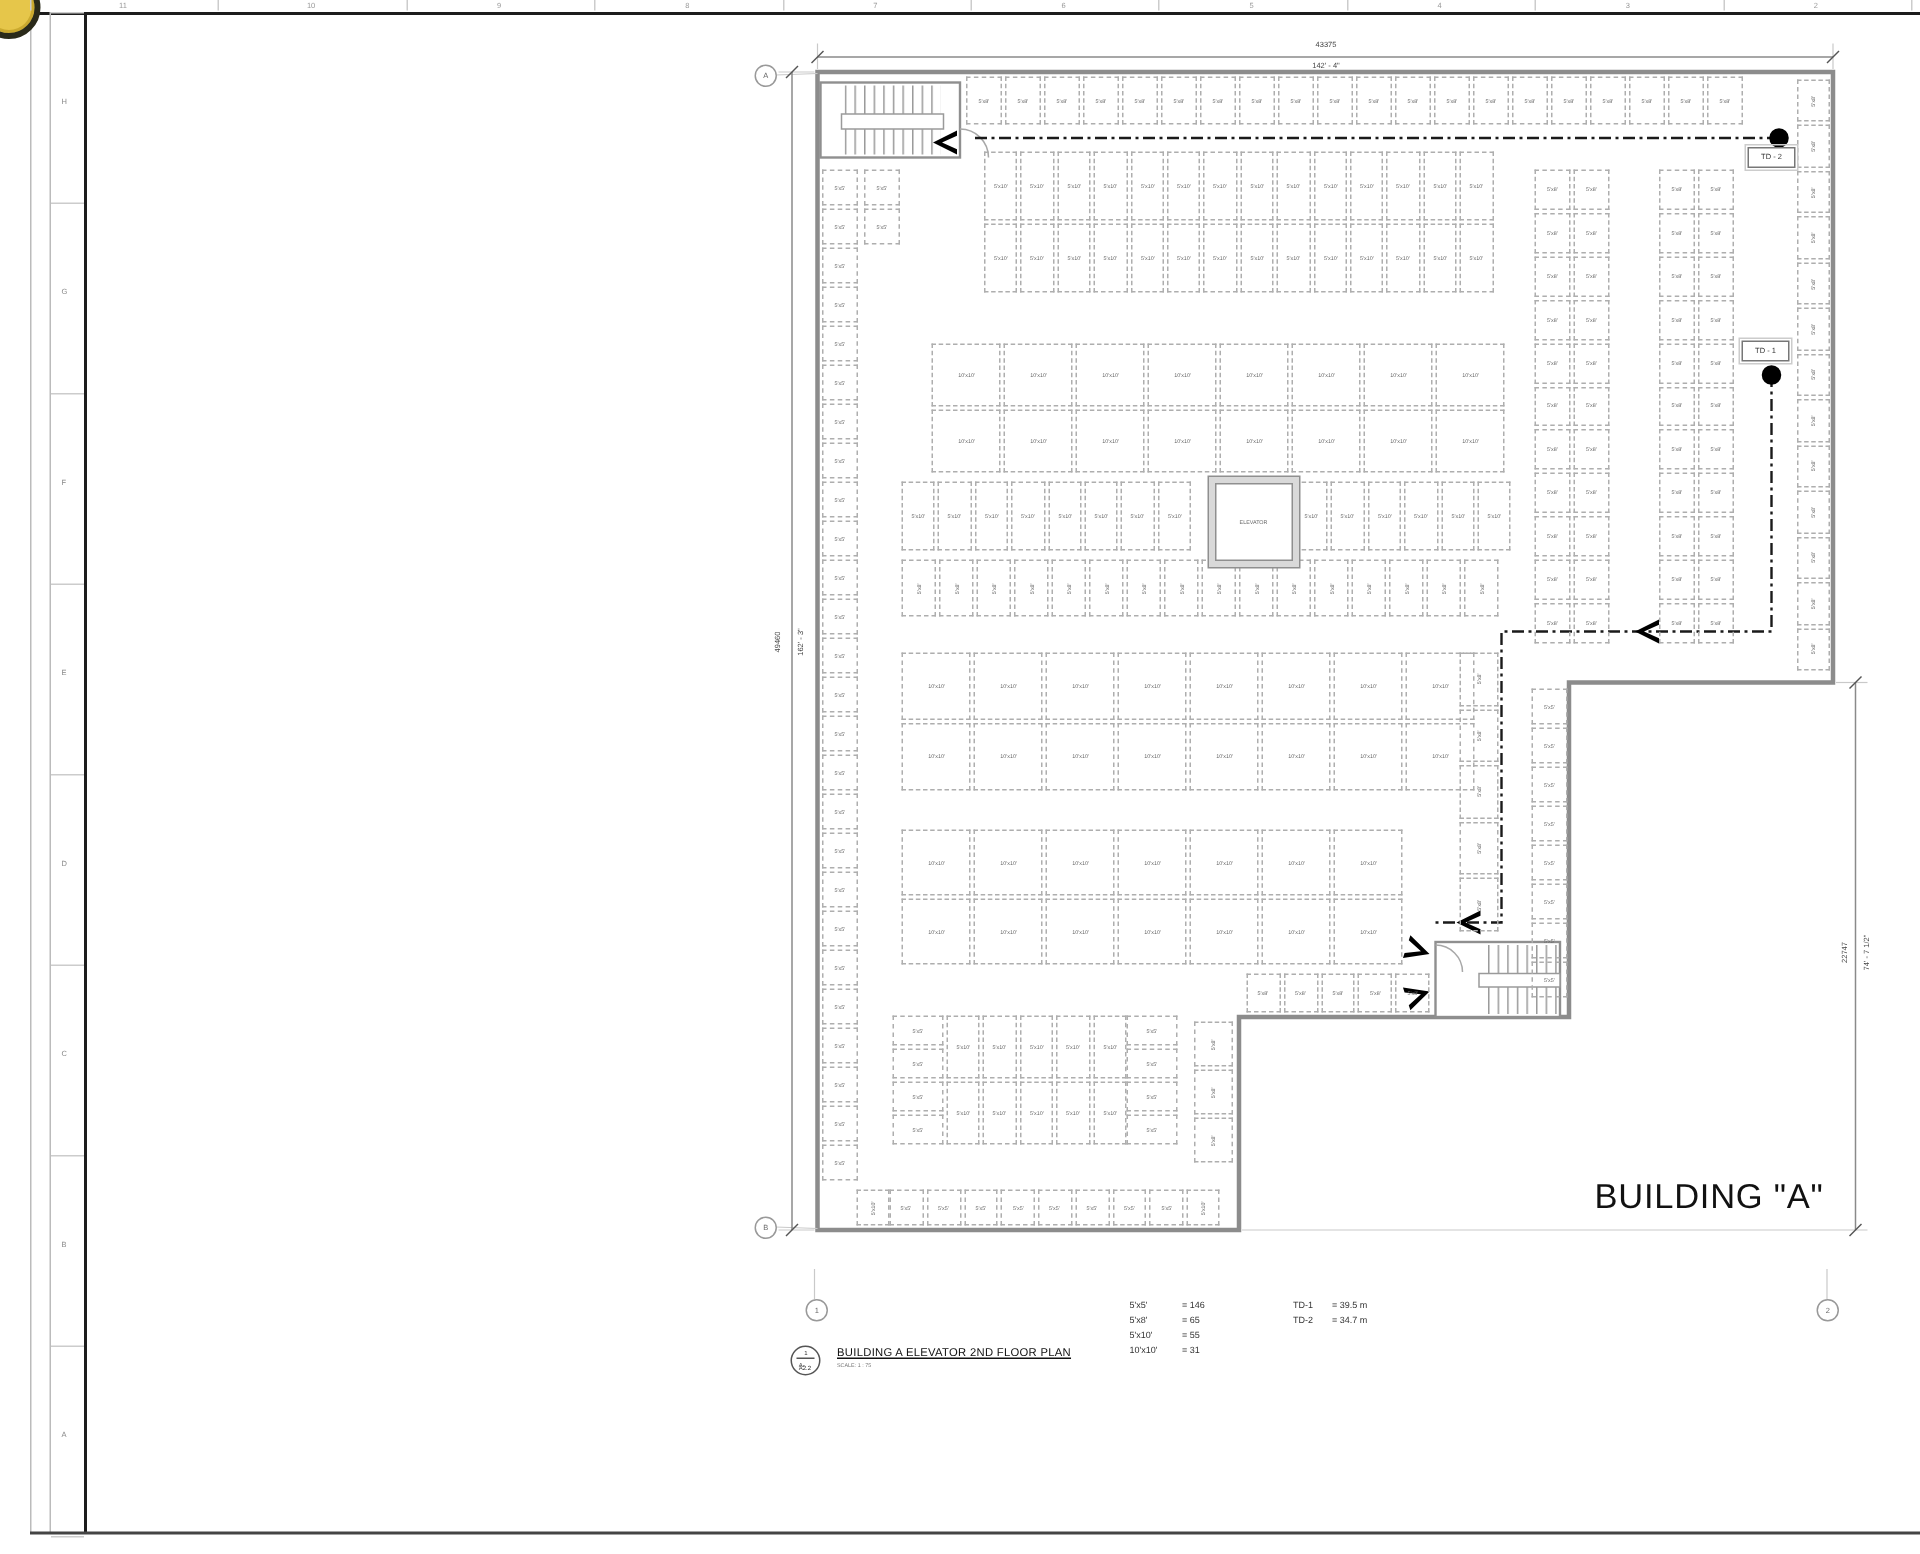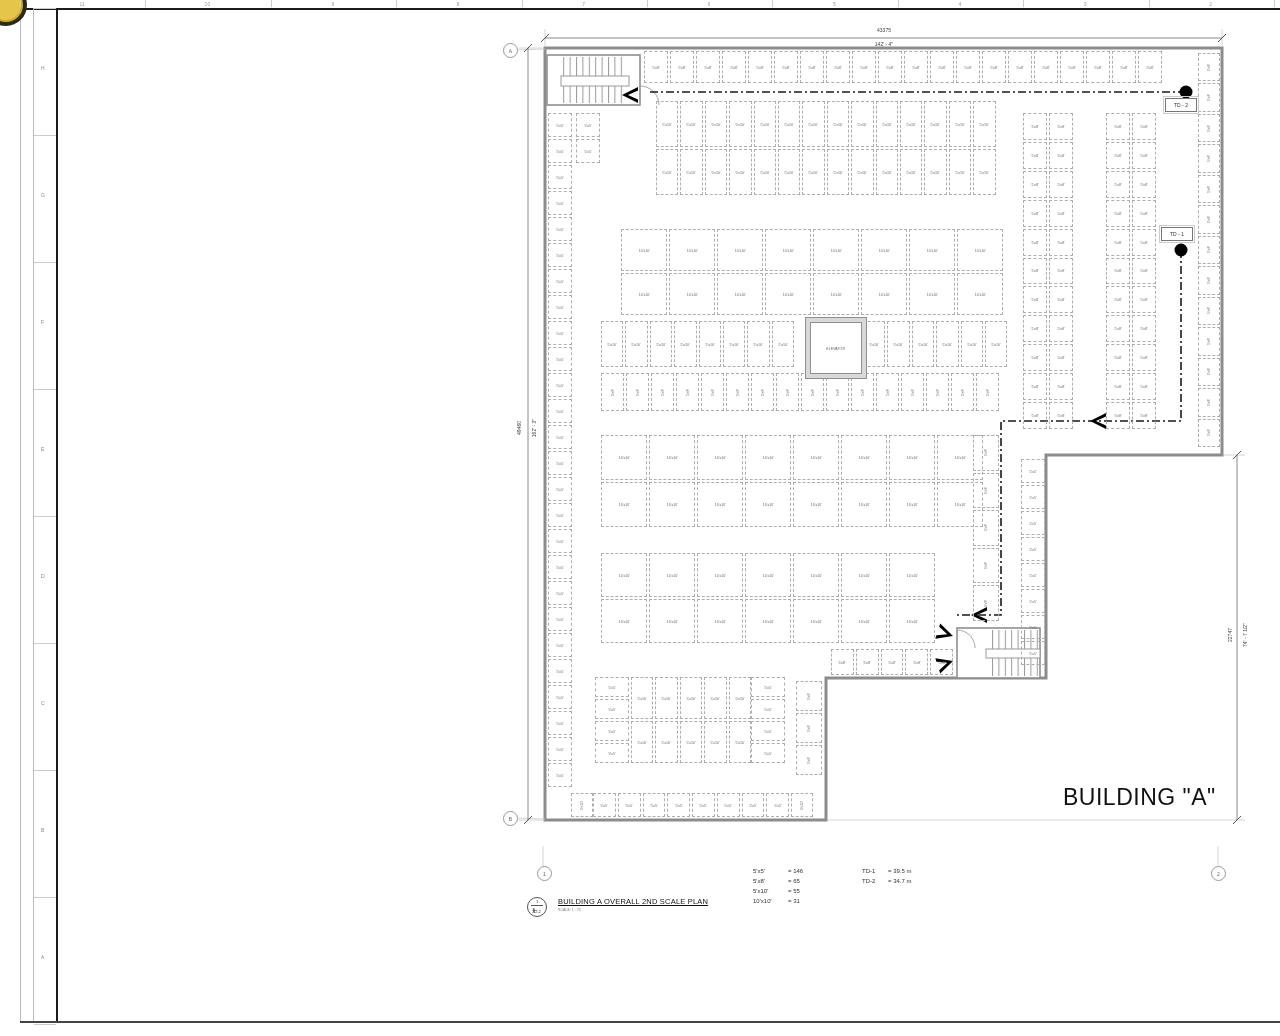--- a/index.html
+++ b/index.html
@@ -1027,21 +1027,21 @@
     <span>2</span>
   </div>
 
   <div id="building-label">BUILDING "A"</div>
 
   <div id="detail-bubble">
     <span class="t">1</span>
     <span class="dv"></span>
     <span class="t">A-A2.2</span>
   </div>
-  <div id="plan-title">BUILDING A OVERALL 2ND  SCALE PLAN</div>
+  <div id="plan-title">BUILDING A ELEVATOR 2ND  FLOOR PLAN</div>
   <div id="plan-scale">SCALE:  1 : 75</div>
 
   <div id="legend-counts">
       <div class="legend-row">
         <div class="c1">5'x5'</div>
         <div class="c2">=  146</div>
       </div>
       <div class="legend-row">
         <div class="c1">5'x8'</div>
         <div class="c2">=  65</div>

